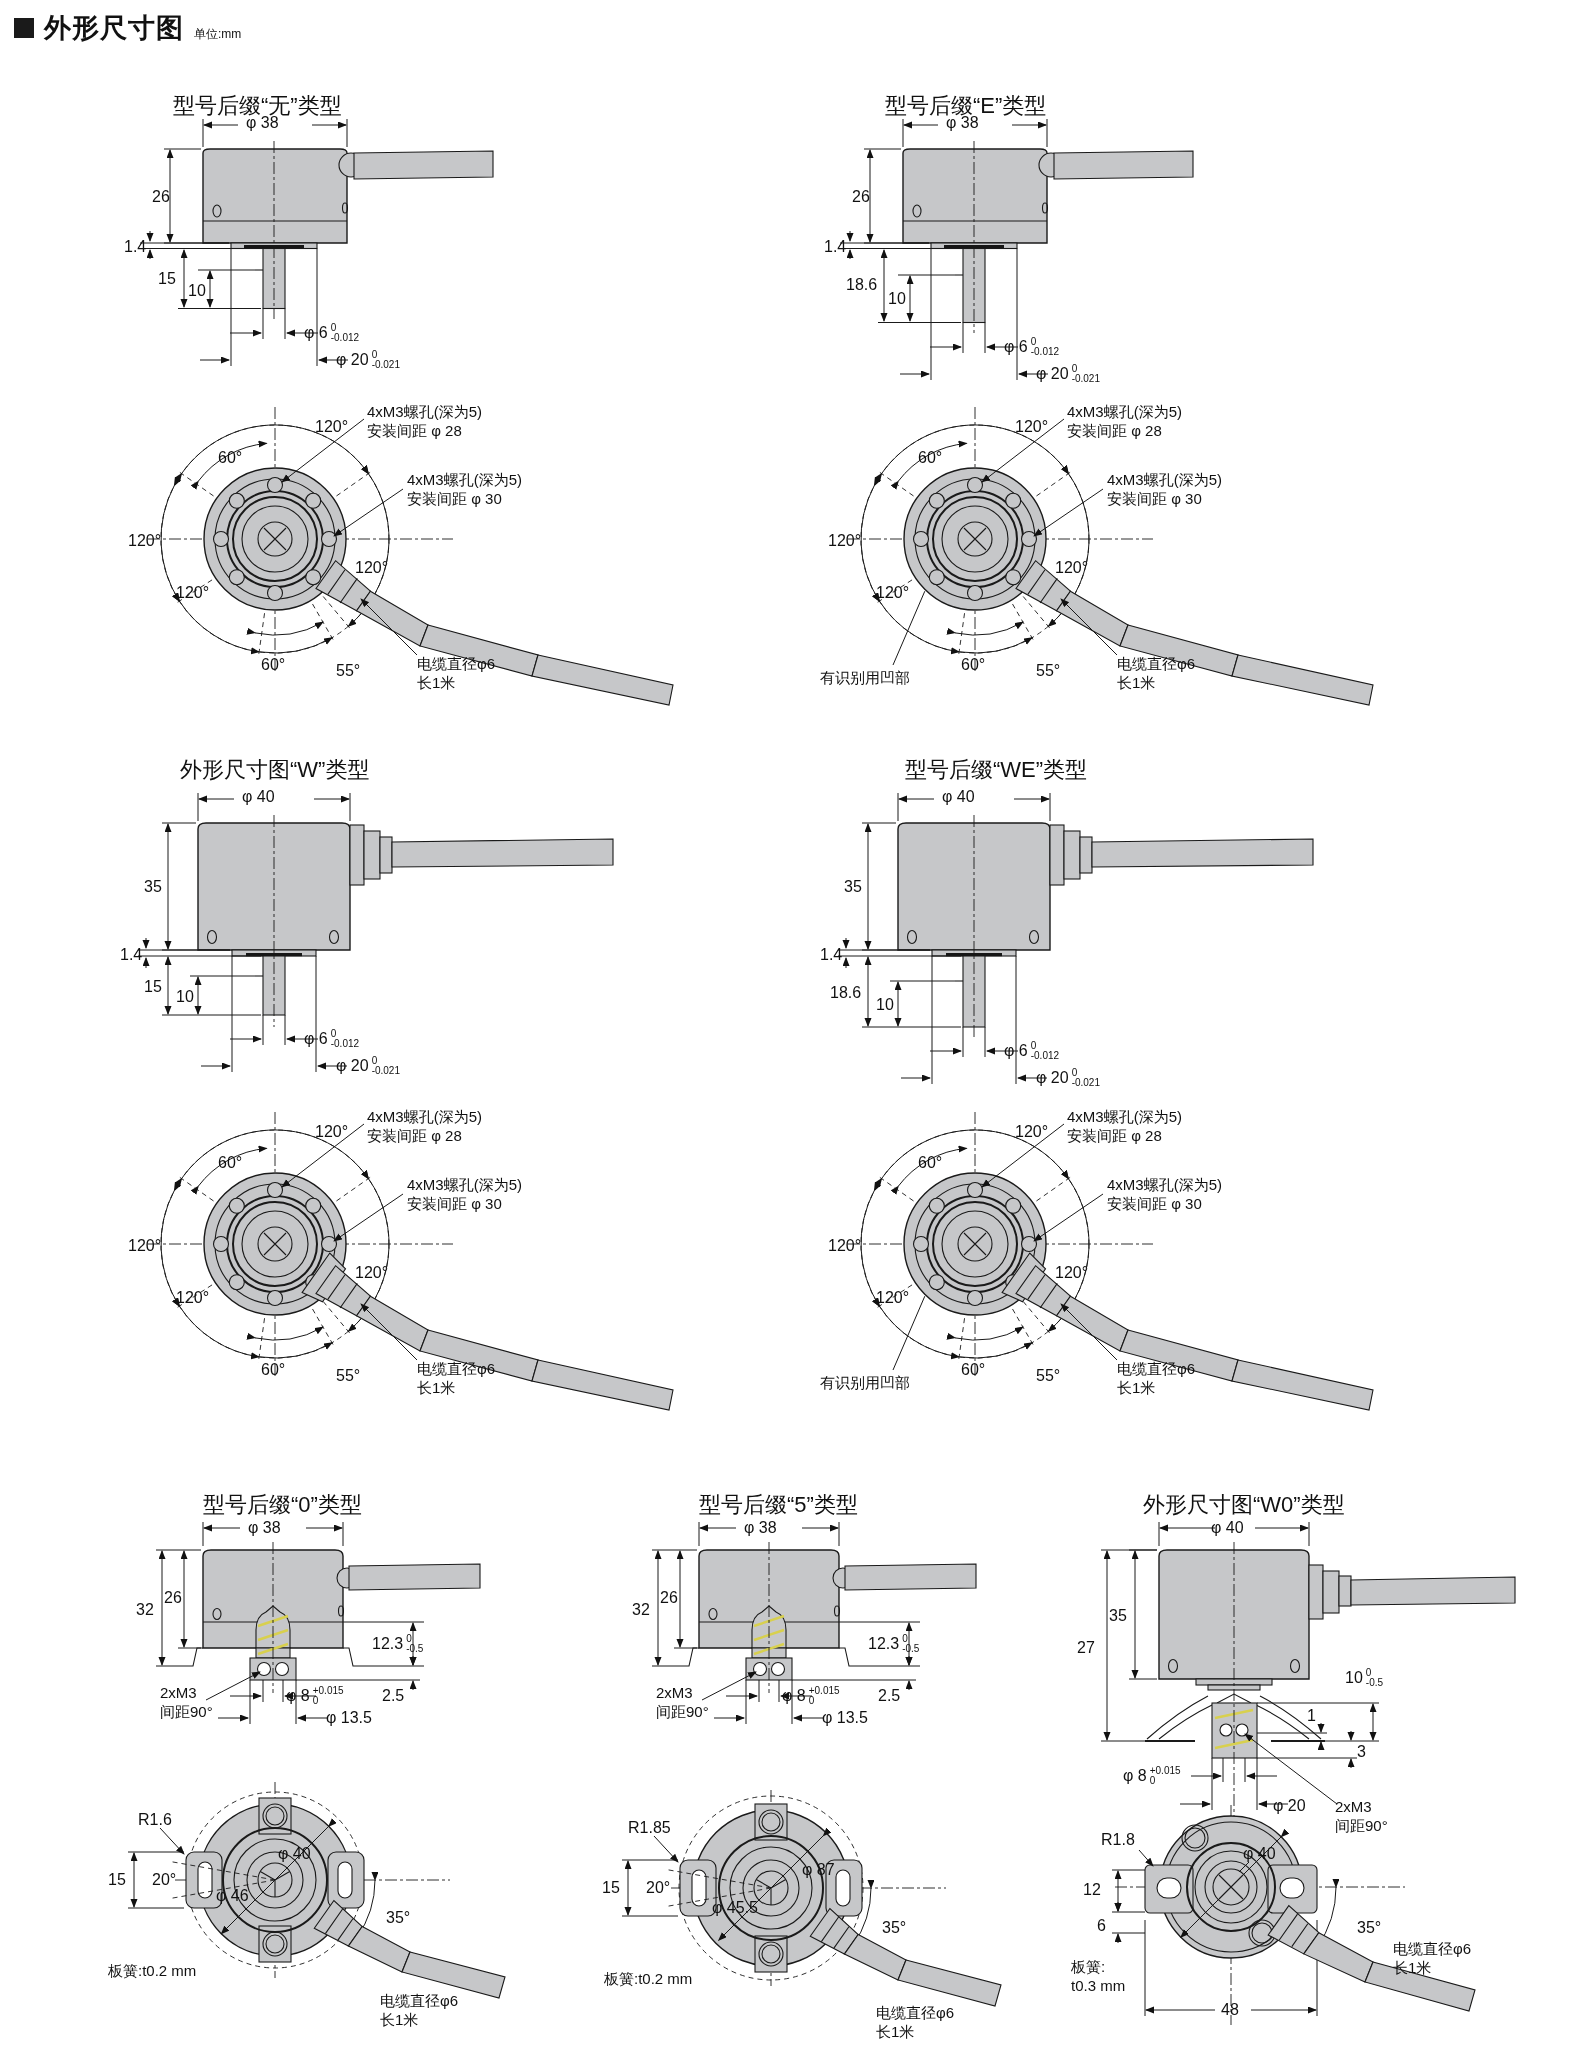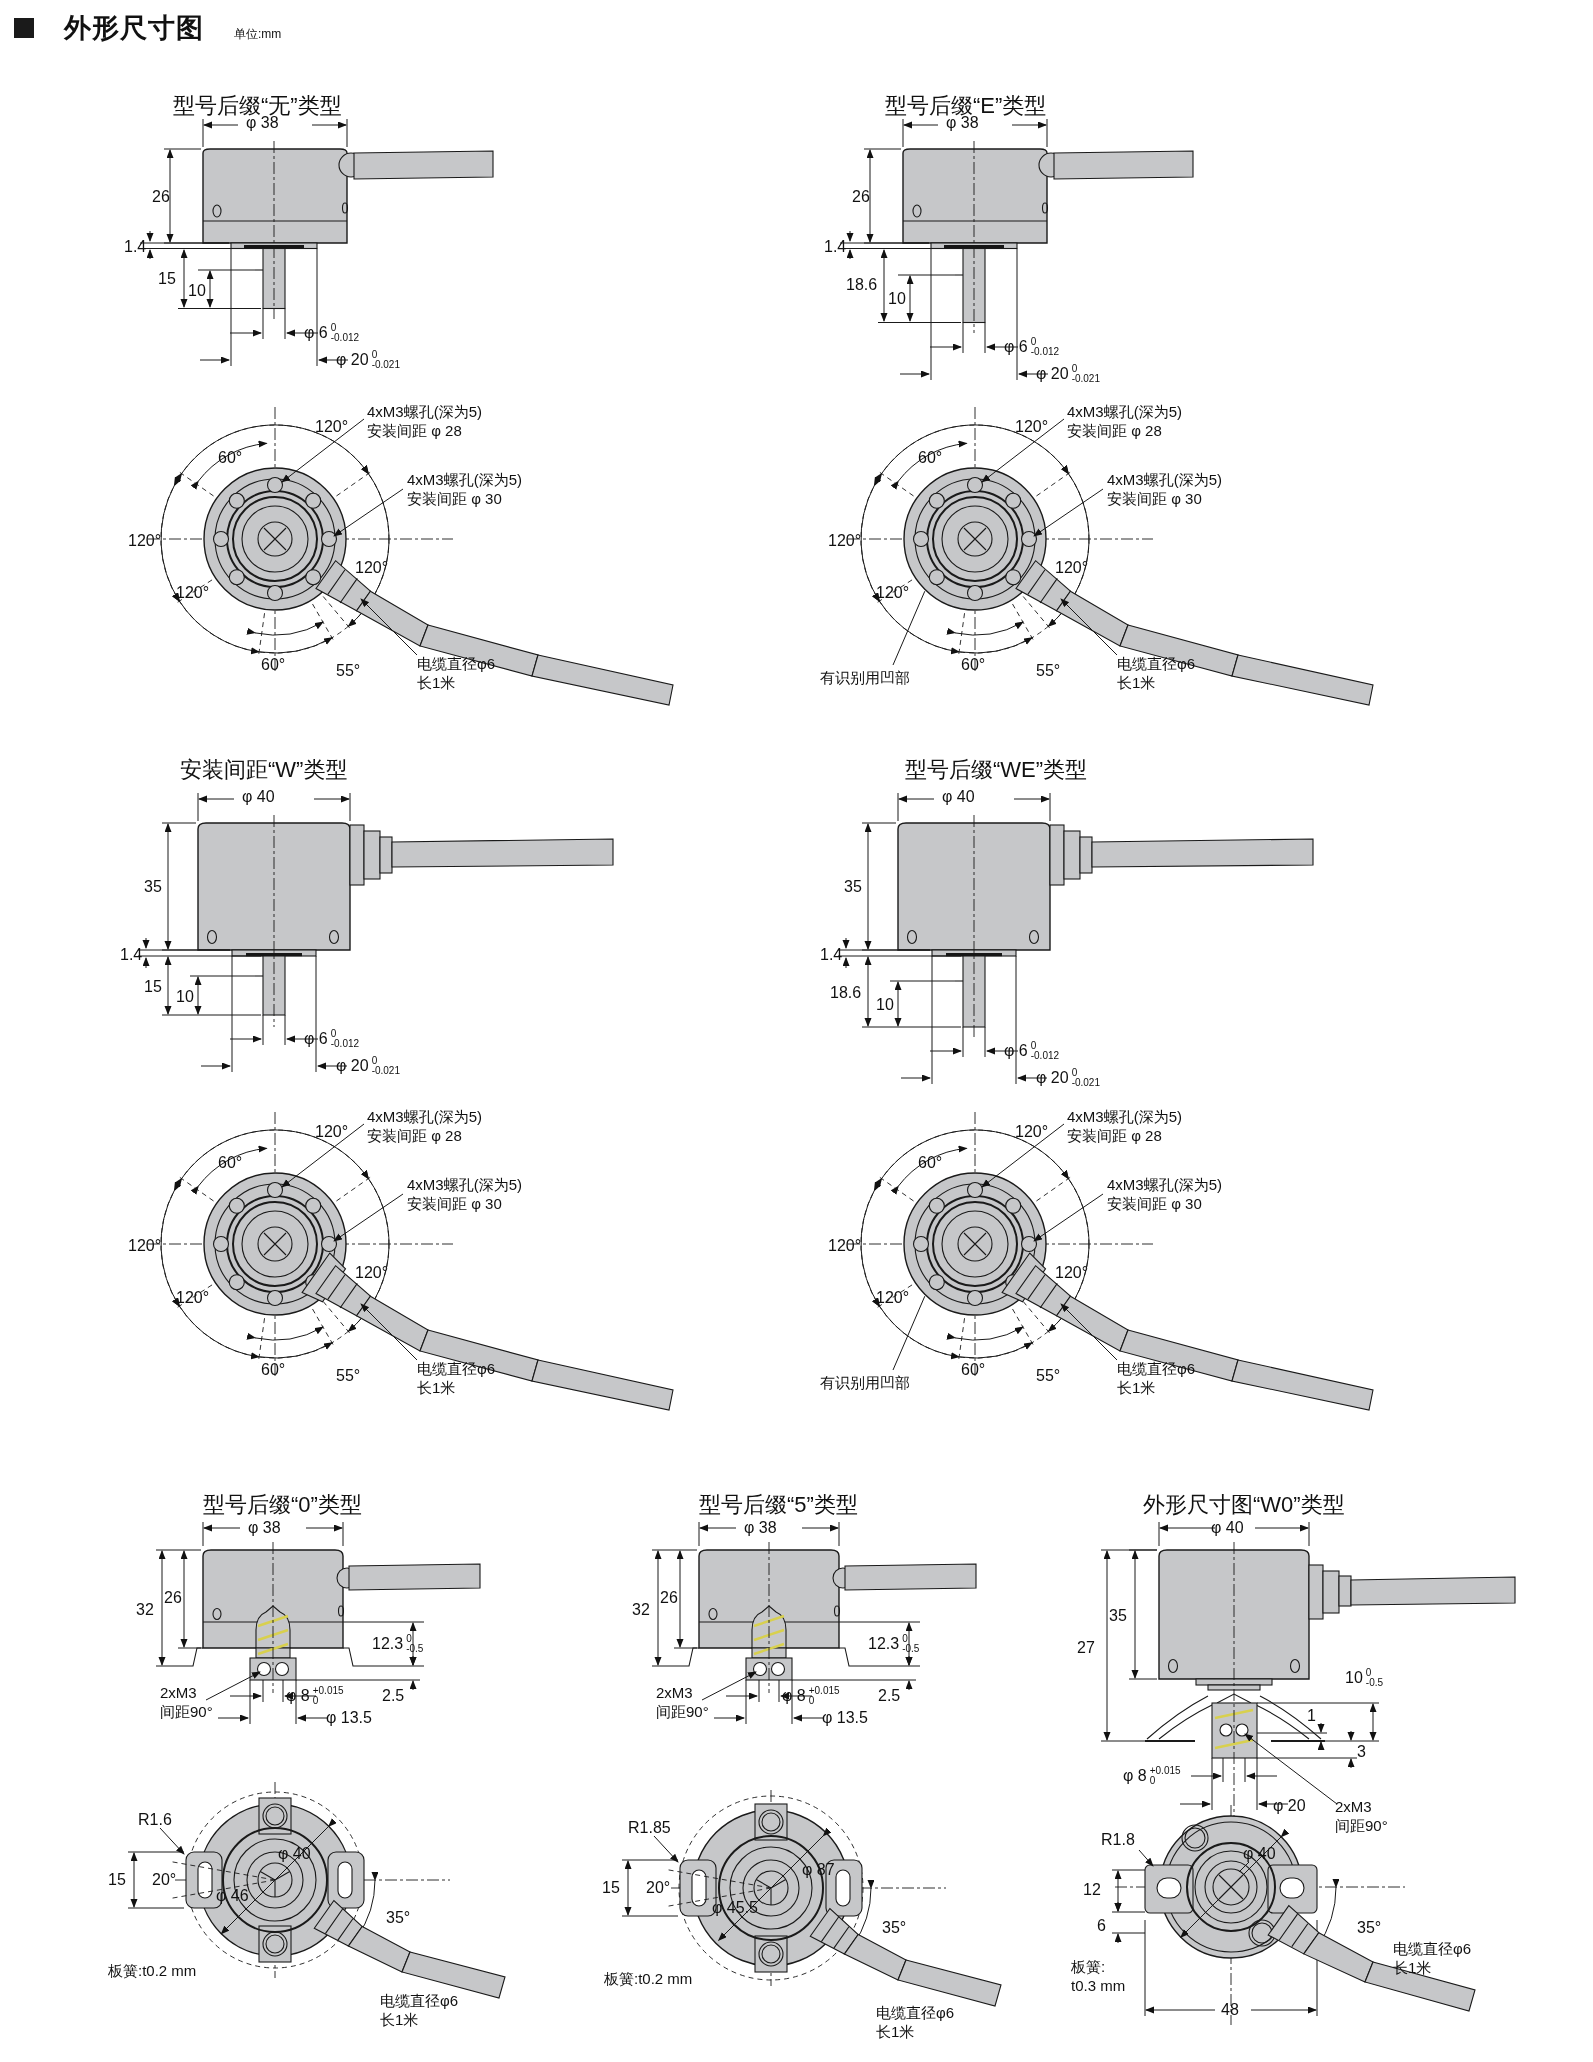--- a/index.html
+++ b/index.html
@@ -1,18 +1,18 @@
 <!DOCTYPE html>
 <html><head>
 <meta charset="utf-8">
 <style>
   *{margin:0;padding:0;box-sizing:border-box}
   html,body{background:#fff}
   body{position:relative;width:1593px;height:2062px;font-family:"Liberation Sans","DejaVu Sans",sans-serif;color:#111;overflow:hidden}
-  .hdr{position:absolute;left:14px;top:10px;display:flex;align-items:center;gap:30px}
+  .hdr{position:absolute;left:14px;top:10px;display:flex;align-items:center;gap:10px}
   .hdr .sq{width:20px;height:20px;background:#1a1a1a}
   .hdr .t{font-size:27px;font-weight:bold;letter-spacing:1px}
   .hdr .u{font-size:12px;align-self:flex-end;padding-bottom:3px}
   .panel{position:absolute}
   .ptitle{position:absolute;font-size:22px;white-space:nowrap}
   .view{position:absolute;left:0}
   .geo{position:absolute;left:0;top:0;overflow:visible}
   .lb{position:absolute;font-size:16px;line-height:1.25;white-space:nowrap}
   .cn{font-size:15px}
   .tol{display:inline-flex;flex-direction:column;margin-left:3px;vertical-align:middle;transform:translateY(-1px)}
@@ -250,21 +250,21 @@
     <div class="lb" style="left:143px;top:252px">60°</div>
     <div class="lb" style="left:218px;top:258px">55°</div>
     <div class="lb cn" style="left:249px;top:0"><span>4xM3螺孔(深为5)</span><br><span>安装间距  φ 28</span></div>
     <div class="lb cn" style="left:289px;top:68px"><span>4xM3螺孔(深为5)</span><br><span>安装间距  φ 30</span></div>
     <div class="lb cn" style="left:299px;top:252px"><span>电缆直径φ6</span><br><span>长1米</span></div>
     <div class="lb cn" style="left:2px;top:266px">有识别用凹部</div>
   </div>
 </div>
 
 <div class="panel" style="left:118px;top:735px;width:520px;height:700px">
-  <div class="ptitle" style="left:62px;top:20px">安装间距“W”类型</div>
+  <div class="ptitle" style="left:62px;top:20px">外形尺寸图“W”类型</div>
   <div class="view" style="top:50px;height:320px;width:520px">
     <svg class="geo" width="520" height="320">
       <path class="dim" d="M80,36V8M232,36V8"></path>
       <path class="dim" marker-end="url(#ar)" d="M116,14L81,14"></path>
         <path class="dim" marker-end="url(#ar)" d="M196,14L231,14"></path>
       <g>
         <path class="sf" d="M80,44Q80,38 88,38H224Q232,38 232,44V165H80Z"></path>
         <ellipse class="s" cx="94" cy="152" rx="4.5" ry="6.5"></ellipse>
           <ellipse class="s" cx="216" cy="152" rx="4.5" ry="6.5"></ellipse>
         <rect class="sf2" x="232" y="40" width="14" height="60"></rect>

